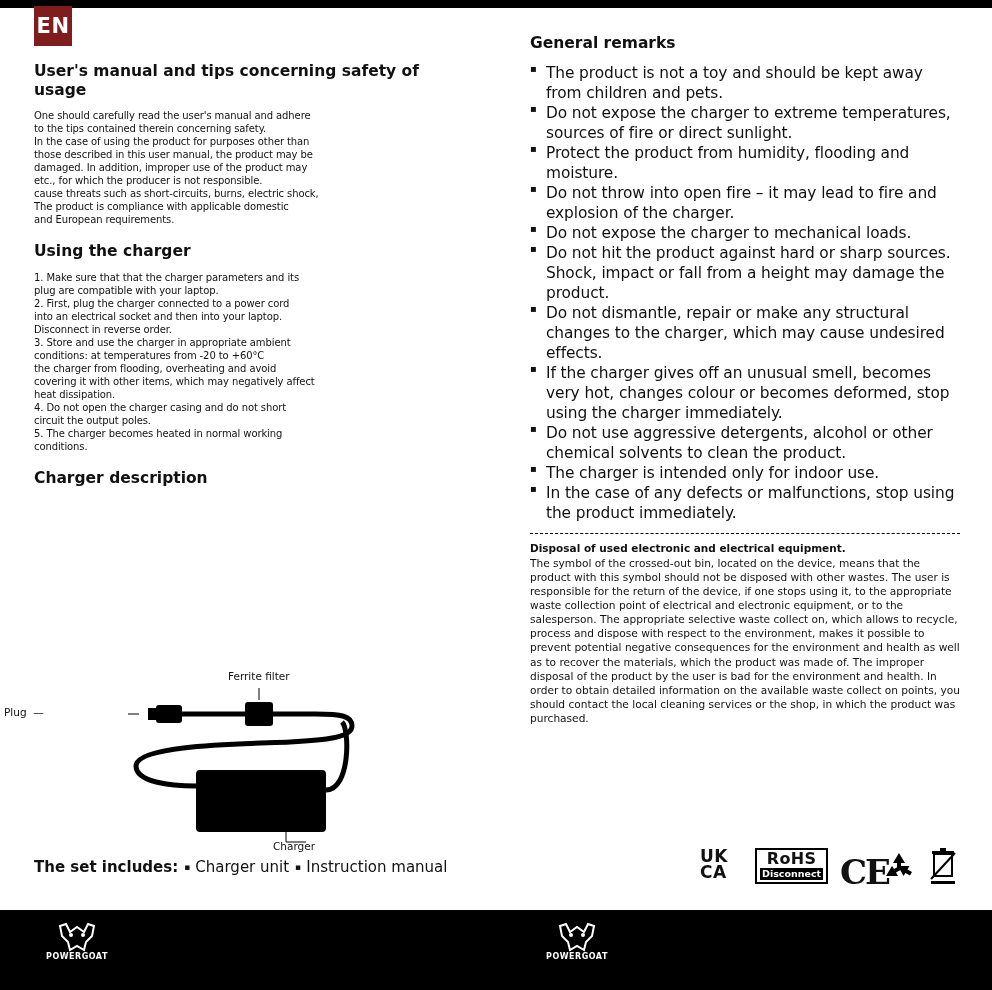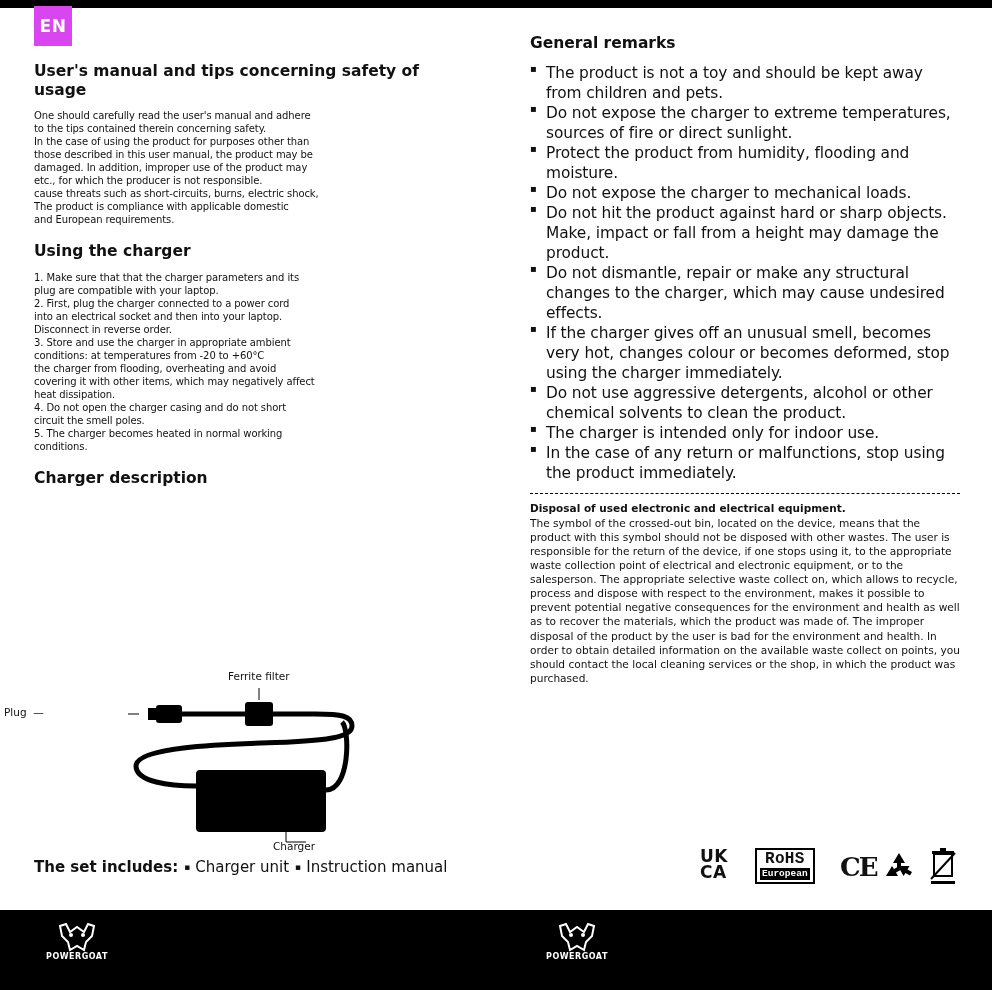--- a/index.html
+++ b/index.html
@@ -36,23 +36,23 @@
     width: 992px;
     height: 80px;
     background: #000;
   }
   .lang-badge {
     position: absolute;
     left: 34px;
     top: 6px;
     width: 38px;
     height: 40px;
-    background: #d946ef;
+    background: #7f1d1d;
     color: #fff;
-    font-size: 17px;
+    font-size: 21px;
     font-weight: 700;
     display: flex;
     align-items: center;
     justify-content: center;
     letter-spacing: 0.5px;
   }
   .col-left {
     position: absolute;
     left: 34px;
     top: 62px;
@@ -163,28 +163,27 @@
     line-height: 0.95;
     letter-spacing: 0.5px;
   }
   .rohs {
     position: absolute;
     left: 55px; top: 2px;
     border: 2px solid #000;
     padding: 1px 3px 2px 3px;
     text-align: center;
     line-height: 1;
-    font-family: Liberation Mono, monospace;
   }
   .rohs .r1 { font-size: 16px; font-weight: 700; letter-spacing: .3px;}
   .rohs .r2 { font-size: 9.5px; font-weight: 700; background:#000; color:#fff; display:block; margin-top:1px; padding: 1px 2px;}
   .ce {
     position: absolute;
     left: 140px; top: 6px;
-    font-size: 26px;
+    font-size: 34px;
     font-weight: 700;
     font-family: "DejaVu Serif", serif;
     letter-spacing: -2px;
   }
   .recycle {
     position: absolute;
     left: 182px; top: 4px;
     width: 34px; height: 34px;
   }
   .wee {
@@ -246,21 +245,21 @@
       <p class="body">plug are compatible with your laptop.</p>
       <p class="body">2. First, plug the charger connected to a power cord</p>
       <p class="body">into an electrical socket and then into your laptop.</p>
       <p class="body">Disconnect in reverse order.</p>
       <p class="body">3. Store and use the charger in appropriate ambient</p>
       <p class="body">conditions: at temperatures from -20 to +60°C</p>
       <p class="body">the charger from flooding, overheating and avoid</p>
       <p class="body">covering it with other items, which may negatively affect</p>
       <p class="body">heat dissipation.</p>
       <p class="body">4. Do not open the charger casing and do not short</p>
-      <p class="body">circuit the smell poles.</p>
+      <p class="body">circuit the output poles.</p>
       <p class="body">5. The charger becomes heated in normal working</p>
       <p class="body">conditions.</p>
     </div>
 
     <h2 class="sec mt">Charger description</h2>
   </div>
 
   <div class="diagram">
     <svg width="330" height="175" viewBox="0 0 330 175">
 
@@ -295,43 +294,44 @@
     <b>The set includes:</b><span class="sq"></span><span>Charger unit</span><span class="sq"></span><span>Instruction manual</span>
   </div>
 
   <div class="col-right">
     <h2 class="sec">General remarks</h2>
 
     <ul class="bullets">
       <li>The product is not a toy and should be kept away from children and pets.</li>
       <li>Do not expose the charger to extreme temperatures, sources of fire or direct sunlight.</li>
       <li>Protect the product from humidity, flooding and moisture.</li>
+      <li>Do not throw into open fire – it may lead to fire and explosion of the charger.</li>
       <li>Do not expose the charger to mechanical loads.</li>
-      <li>Do not hit the product against hard or sharp objects. Make, impact or fall from a height may damage the product.</li>
+      <li>Do not hit the product against hard or sharp sources. Shock, impact or fall from a height may damage the product.</li>
       <li>Do not dismantle, repair or make any structural changes to the charger, which may cause undesired effects.</li>
       <li>If the charger gives off an unusual smell, becomes very hot, changes colour or becomes deformed, stop using the charger immediately.</li>
       <li>Do not use aggressive detergents, alcohol or other chemical solvents to clean the product.</li>
       <li>The charger is intended only for indoor use.</li>
-      <li>In the case of any return or malfunctions, stop using the product immediately.</li>
+      <li>In the case of any defects or malfunctions, stop using the product immediately.</li>
     </ul>
 
     <div class="dashed-sep"></div>
 
     <p class="disposal-title">Disposal of used electronic and electrical equipment.</p>
     <p class="disposal-text">The symbol of the crossed-out bin, located on the device, means that the product with this symbol should not be disposed with other wastes. The user is responsible for the return of the device, if one stops using it, to the appropriate waste collection point of electrical and electronic equipment, or to the salesperson. The appropriate selective waste collect on, which allows to recycle, process and dispose with respect to the environment, makes it possible to prevent potential negative consequences for the environment and health as well as to recover the materials, which the product was made of. The improper disposal of the product by the user is bad for the environment and health. In order to obtain detailed information on the available waste collect on points, you should contact the local cleaning services or the shop, in which the product was purchased.</p>
   </div>
 
   <div class="certs">
     <div class="ukca">
       <span>UK</span><br>
       <span>CA</span>
     </div>
     <div class="rohs">
       <span class="r1">RoHS</span>
-      <span class="r2">European</span>
+      <span class="r2">Disconnect</span>
     </div>
     <div class="ce">CE</div>
     <div class="recycle">
       <svg width="34" height="34" viewBox="0 0 34 34">
         <path d="M17 3 L23 13 L19 13 L19 18 L15 18 L15 13 L11 13 Z" fill="#000"></path>
         <path d="M4 26 L10 16 L12 19 L16.5 16.5 L18.5 20 L14 22.6 L16 26 Z" fill="#000"></path>
         <path d="M30 26 L18.5 26 L20.5 22.6 L16 20 L18 16.5 L22.5 19 L24.5 16 Z" fill="#000" transform="rotate(180 23 21)"></path>
       </svg>
     </div>
     <div class="wee">

